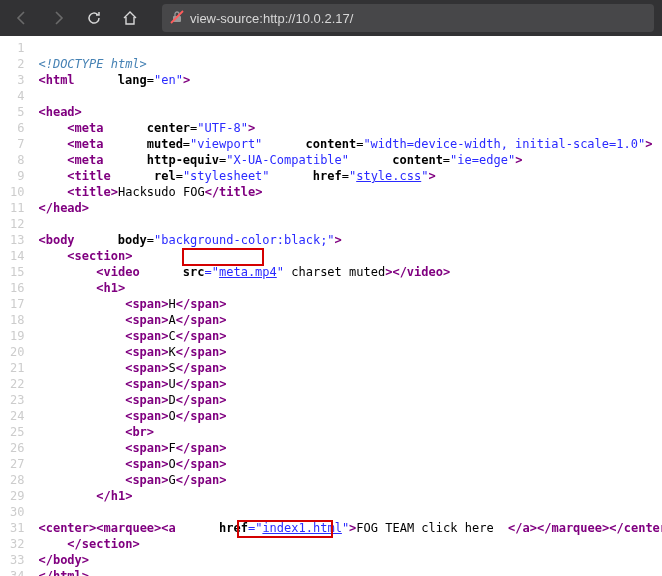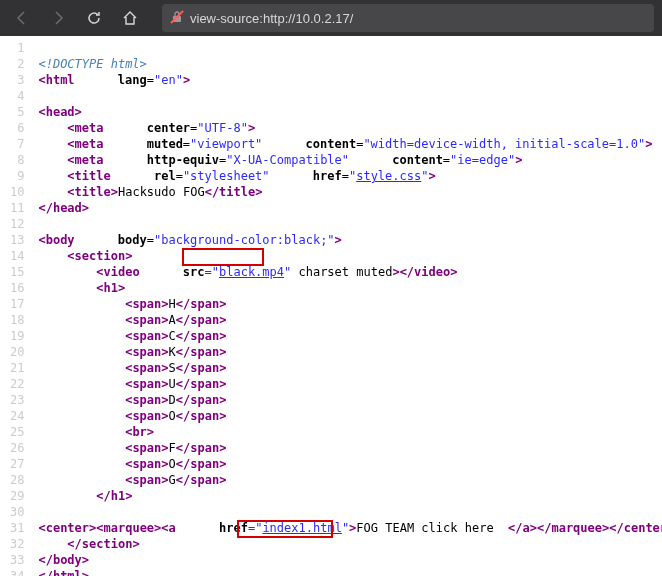--- a/index.html
+++ b/index.html
@@ -151,21 +151,21 @@
 <span class="angle">&lt;</span><span class="tag">head</span><span class="angle">&gt;</span>
     <span class="angle">&lt;</span><span class="tag">meta</span> <span class="attr-name">center</span>=<span class="attr-val">"UTF-8"</span><span class="angle">&gt;</span>
     <span class="angle">&lt;</span><span class="tag">meta</span> <span class="attr-name">muted</span>=<span class="attr-val">"viewport"</span> <span class="attr-name">content</span>=<span class="attr-val">"width=device-width, initial-scale=1.0"</span><span class="angle">&gt;</span>
     <span class="angle">&lt;</span><span class="tag">meta</span> <span class="attr-name">http-equiv</span>=<span class="attr-val">"X-UA-Compatible"</span> <span class="attr-name">content</span>=<span class="attr-val">"ie=edge"</span><span class="angle">&gt;</span>
     <span class="angle">&lt;</span><span class="tag">title</span> <span class="attr-name">rel</span>=<span class="attr-val">"stylesheet"</span> <span class="attr-name">href</span>=<span class="attr-val">"</span><span class="link-val">style.css</span><span class="attr-val">"</span><span class="angle">&gt;</span>
     <span class="angle">&lt;</span><span class="tag">title</span><span class="angle">&gt;</span><span>Hacksudo FOG</span><span class="angle">&lt;/</span><span class="tag">title</span><span class="angle">&gt;</span>
 <span class="angle">&lt;/</span><span class="tag">head</span><span class="angle">&gt;</span>
 
 <span class="angle">&lt;</span><span class="tag">body</span> <span class="attr-name">body</span>=<span class="attr-val">"background-color:black;"</span><span class="angle">&gt;</span>
     <span class="angle">&lt;</span><span class="tag">section</span><span class="angle">&gt;</span>
-        <span class="angle">&lt;</span><span class="tag">video</span> <span class="attr-name">src</span><span class="attr-val">="</span><span class="link-val">black.mp4</span><span class="attr-val">"</span><span> charset muted</span><span class="angle">&gt;</span><span class="angle">&lt;/</span><span class="tag">video</span><span class="angle">&gt;</span>
+        <span class="angle">&lt;</span><span class="tag">video</span> <span class="attr-name">src</span><span class="attr-val">="</span><span class="link-val">meta.mp4</span><span class="attr-val">"</span><span> charset muted</span><span class="angle">&gt;</span><span class="angle">&lt;/</span><span class="tag">video</span><span class="angle">&gt;</span>
         <span class="angle">&lt;</span><span class="tag">h1</span><span class="angle">&gt;</span>
             <span class="angle">&lt;</span><span class="tag">span</span><span class="angle">&gt;</span><span>H</span><span class="angle">&lt;/</span><span class="tag">span</span><span class="angle">&gt;</span>
             <span class="angle">&lt;</span><span class="tag">span</span><span class="angle">&gt;</span><span>A</span><span class="angle">&lt;/</span><span class="tag">span</span><span class="angle">&gt;</span>
             <span class="angle">&lt;</span><span class="tag">span</span><span class="angle">&gt;</span><span>C</span><span class="angle">&lt;/</span><span class="tag">span</span><span class="angle">&gt;</span>
             <span class="angle">&lt;</span><span class="tag">span</span><span class="angle">&gt;</span><span>K</span><span class="angle">&lt;/</span><span class="tag">span</span><span class="angle">&gt;</span>
             <span class="angle">&lt;</span><span class="tag">span</span><span class="angle">&gt;</span><span>S</span><span class="angle">&lt;/</span><span class="tag">span</span><span class="angle">&gt;</span>
             <span class="angle">&lt;</span><span class="tag">span</span><span class="angle">&gt;</span><span>U</span><span class="angle">&lt;/</span><span class="tag">span</span><span class="angle">&gt;</span>
             <span class="angle">&lt;</span><span class="tag">span</span><span class="angle">&gt;</span><span>D</span><span class="angle">&lt;/</span><span class="tag">span</span><span class="angle">&gt;</span>
             <span class="angle">&lt;</span><span class="tag">span</span><span class="angle">&gt;</span><span>O</span><span class="angle">&lt;/</span><span class="tag">span</span><span class="angle">&gt;</span>
             <span class="angle">&lt;</span><span class="tag">br</span><span class="angle">&gt;</span>

